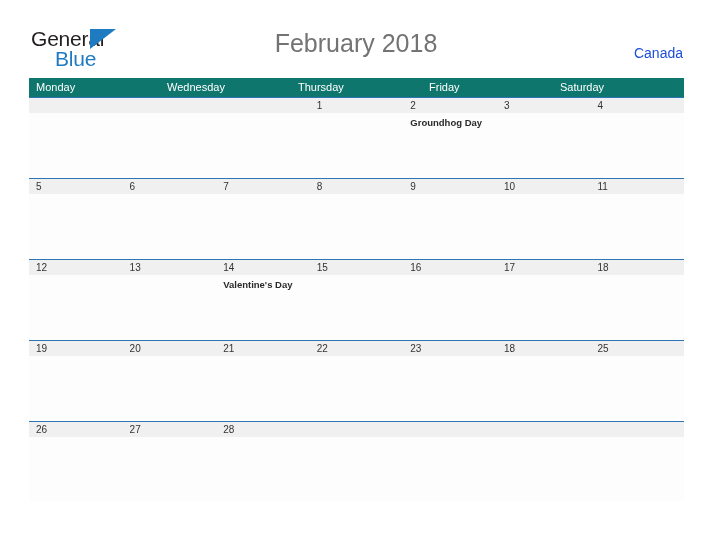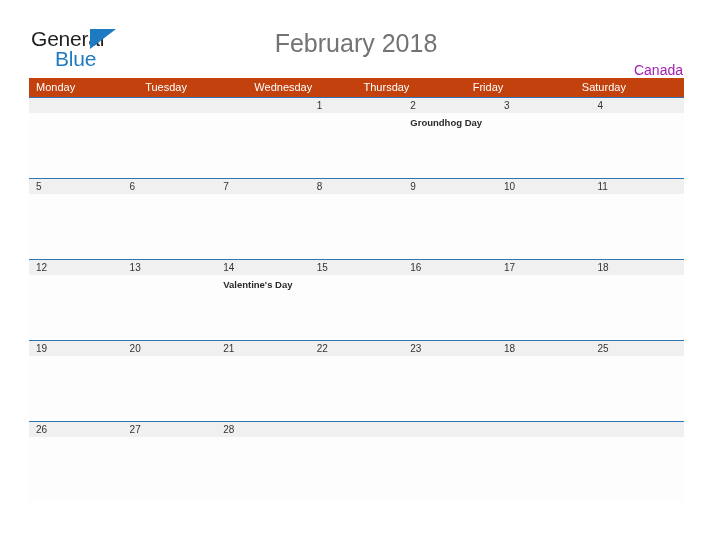--- a/index.html
+++ b/index.html
@@ -76,35 +76,34 @@
     font-family: "Liberation Sans", sans-serif;
     font-weight: normal;
     letter-spacing: 0px;
   }
 
   .region {
     position: absolute;
     right: 29px;
     top: 45px;
     font-size: 14px;
-    color: #a21caf;
-    margin-top: 17px;
+    color: #1d4ed8;
   }
 
   
   .calendar {
     position: absolute;
     left: 29px;
     top: 78px;
     width: 655px;
   }
 
   .weekday-header {
     display: flex;
-    background: #c2410c;
+    background: #0f766e;
     height: 19px;
     align-items: flex-start;
   }
   .weekday-cell {
     flex: 1 1 0;
     color: #ffffff;
     font-size: 11px;
     padding-left: 7px;
     box-sizing: border-box;
     line-height: 19px;
@@ -180,21 +179,20 @@
     <div class="cal-title">February 2018</div>
 
     <div class="region">Canada</div>
 
   </div>
 
   <div class="calendar">
 
     <div class="weekday-header">
       <div class="weekday-cell">Monday</div>
-      <div class="weekday-cell">Tuesday</div>
       <div class="weekday-cell">Wednesday</div>
       <div class="weekday-cell">Thursday</div>
       <div class="weekday-cell">Friday</div>
       <div class="weekday-cell">Saturday</div>
     </div>
 
     <div class="week-row">
       <div class="date-band">
         <div class="day-cell">
             <span class="day-num"></span>

